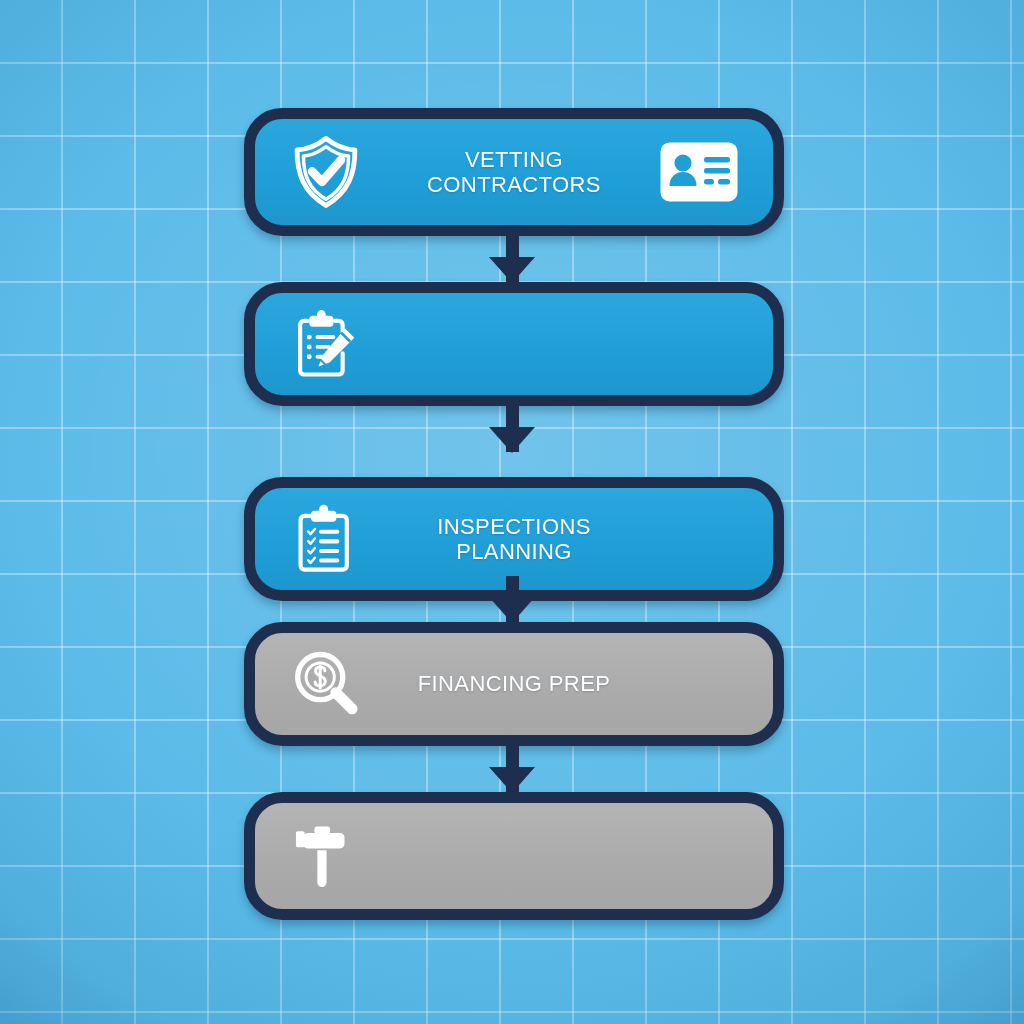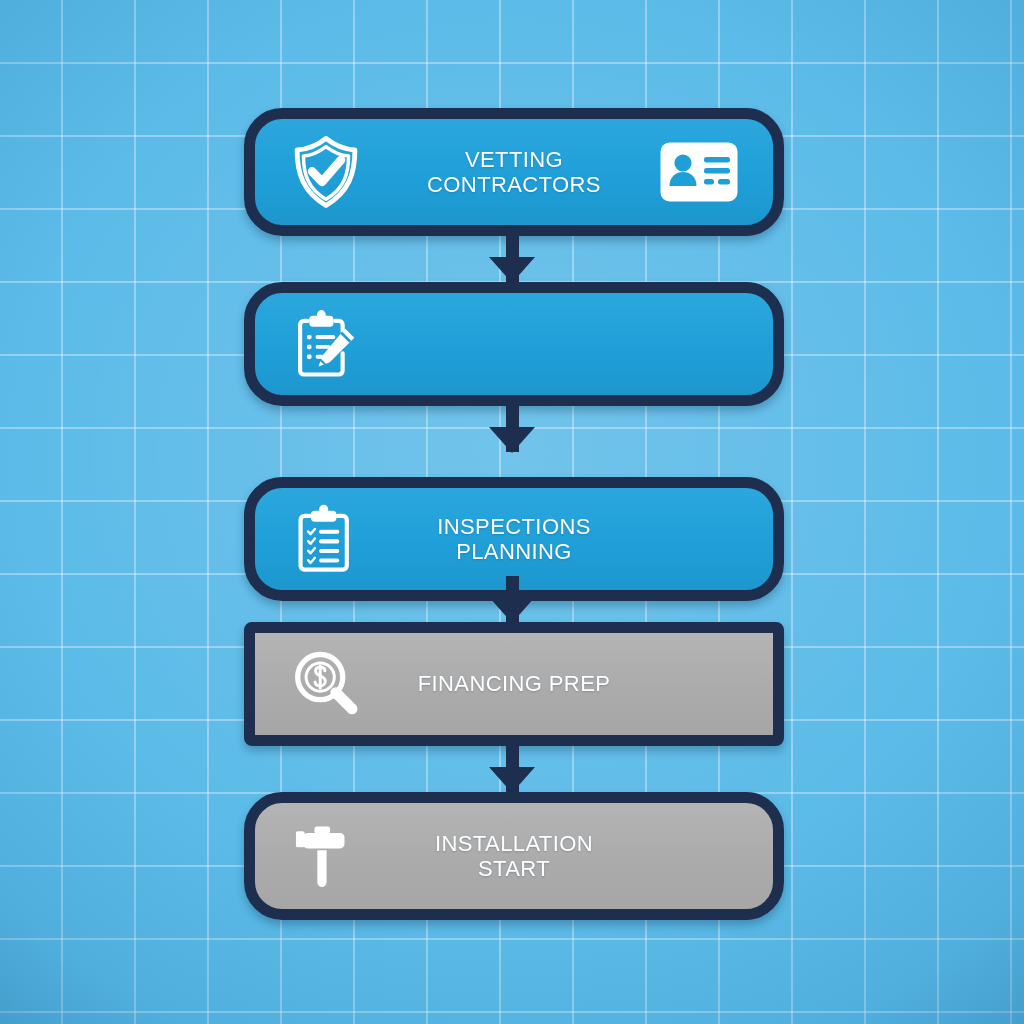--- a/index.html
+++ b/index.html
@@ -218,21 +218,21 @@
       </span>
       <span class="step-label">INSPECTIONS
 PLANNING</span>
     </div>
 
     <div class="connector" style="top:576px; height:46px;">
       <div class="shaft"></div>
       <div class="head"></div>
     </div>
 
-    <div class="step gray" style="top:622px; height:124px;border-radius:8px;">
+    <div class="step gray" style="top:622px; height:124px;">
       <span class="step-icon">
         <svg width="74" height="74" viewBox="0 0 64 64" aria-hidden="true">
           <circle cx="27" cy="26" r="19.5" fill="none" stroke="#ffffff" stroke-width="4.6"></circle>
           <circle cx="27" cy="26" r="12.2" fill="none" stroke="#ffffff" stroke-width="2.6"></circle>
           <path d="M27 16.5 V35.5" stroke="#ffffff" stroke-width="2.6" stroke-linecap="round"></path>
           <path d="M31 20.5 C31 18.5 29.2 17.6 27 17.6 C24.8 17.6 23 18.6 23 20.8 C23 25.6 31.4 24.4 31.4 29.6 C31.4 32.2 29.2 33.6 27 33.6 C24.4 33.6 22.6 32.4 22.6 30.2" fill="none" stroke="#ffffff" stroke-width="2.6" stroke-linecap="round"></path>
           <path d="M40.5 39.5 L54.5 53.5" stroke="#ffffff" stroke-width="9.5" stroke-linecap="round"></path>
         </svg>
       </span>
       <span class="step-label">FINANCING PREP</span>
@@ -245,18 +245,16 @@
 
     <div class="step gray" style="top:792px; height:128px;">
       <span class="step-icon">
         <svg width="74" height="74" viewBox="0 0 64 64" aria-hidden="true">
           <rect x="6" y="10.5" width="7.5" height="14" rx="1.6" fill="#ffffff"></rect>
           <path d="M16 12 H44 C46.2 12 48 13.8 48 16 V21.5 C48 23.7 46.2 25.5 44 25.5 H16 C14 25.5 12.3 23.9 12.3 21.9 V15.6 C12.3 13.6 14 12 16 12 Z" fill="#ffffff"></path>
           <rect x="22" y="6.5" width="13.5" height="6" rx="2" fill="#ffffff"></rect>
           <path d="M24.5 27 H32.5 V54.5 C32.5 57.2 30.7 58.8 28.5 58.8 C26.3 58.8 24.5 57.2 24.5 54.5 Z" fill="#ffffff"></path>
         </svg>
       </span>
-      <span class="step-label">INSTALLATION
-START</span>
     </div>
 
   </div>
 </div>
 
 </body></html>

